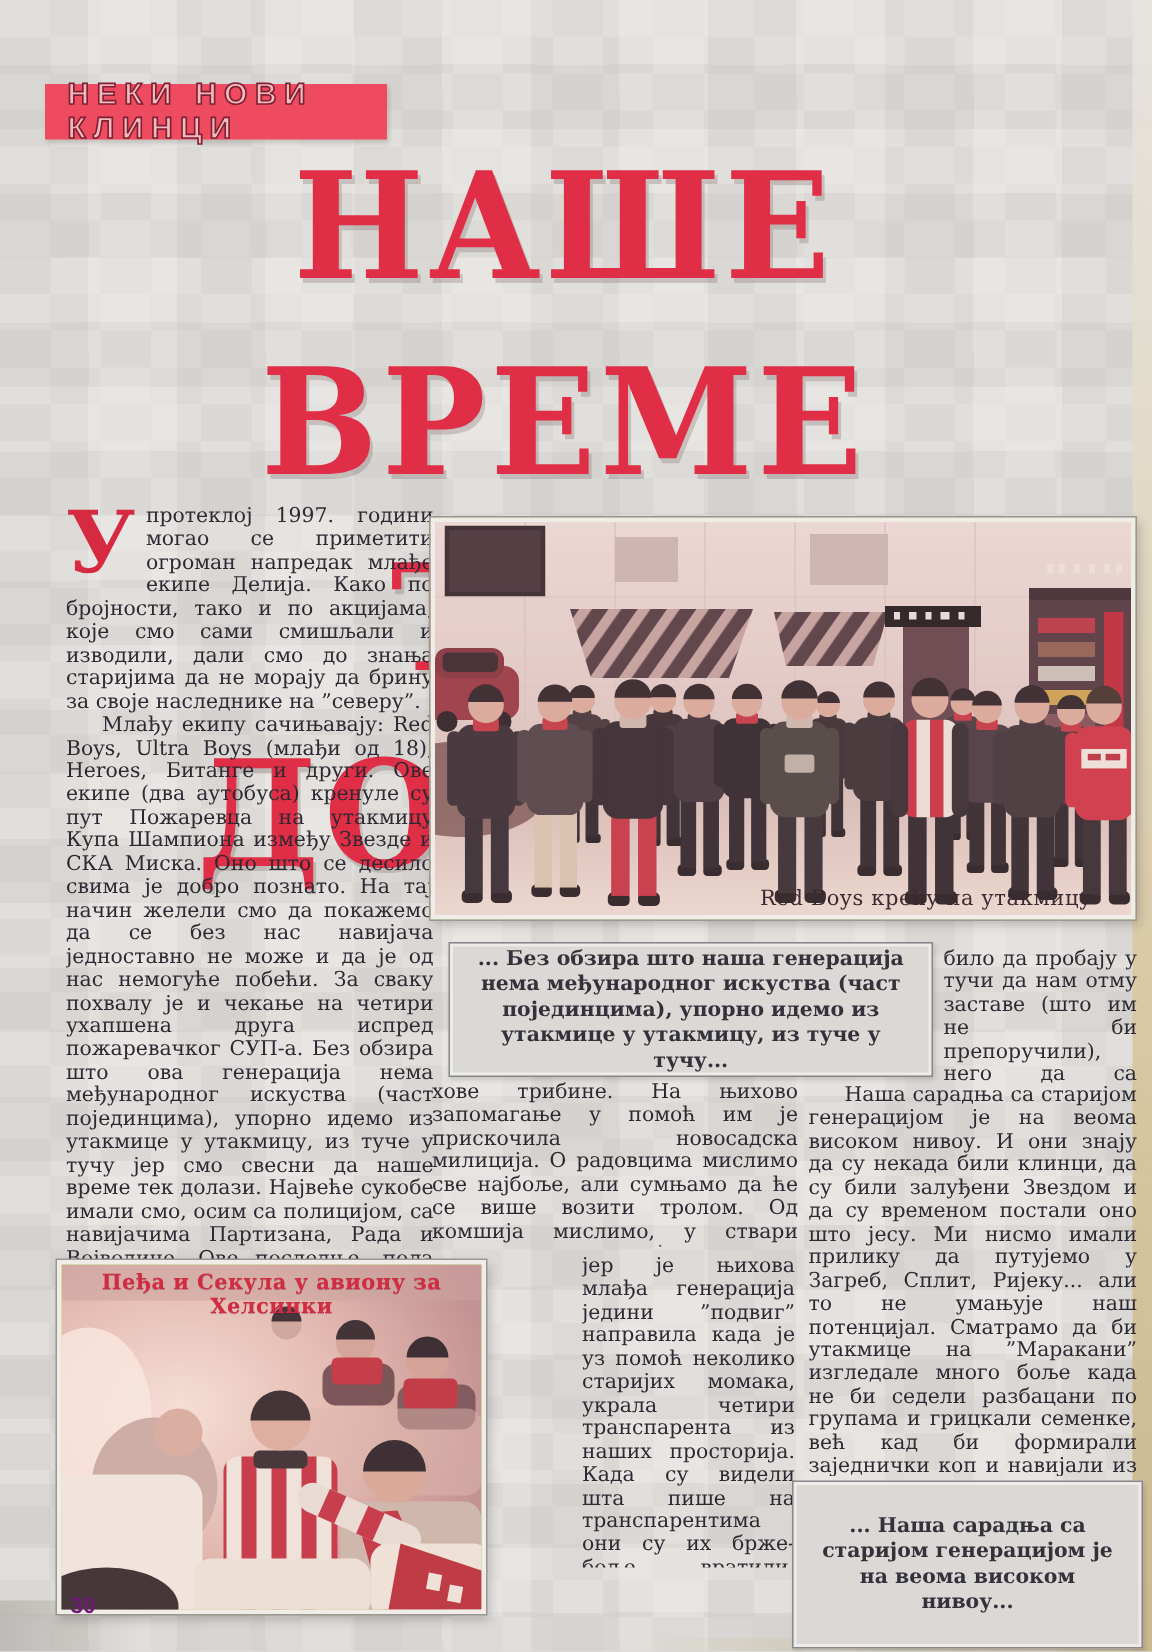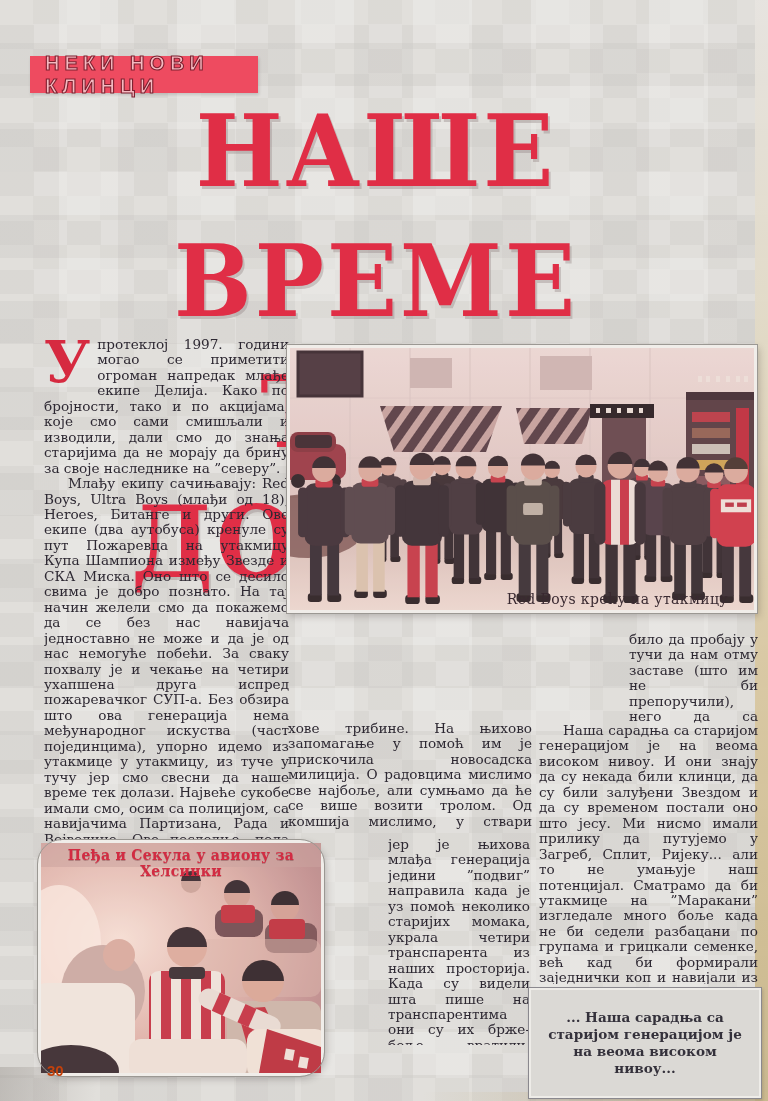--- a/index.html
+++ b/index.html
@@ -26,31 +26,31 @@
   .dropcap{float:left;font-size:57px;line-height:45px;font-weight:bold;color:#d62a40;margin:2px 7px 0 0;font-family:"DejaVu Serif",serif;}
 
   .left-col{left:44px;top:337px;width:245px;height:504px;overflow:hidden;}
   .mid-a{left:288px;top:721px;width:244px;height:110px;overflow:hidden;}
   .mid-b{left:388px;top:837px;width:142px;height:208px;overflow:hidden;}
   .rc-a{left:629px;top:632px;width:129px;height:94px;overflow:hidden;}
   .rc-b{left:539px;top:723px;width:219px;height:261px;overflow:hidden;}
 
   .photo{background:#bef264;border:3px solid #f0ede9;outline:1px solid #9b9893;box-shadow:2px 3px 7px rgba(40,30,30,.25);}
   .top-photo{left:287px;top:345px;width:464px;height:262px;}
-  .bottom-photo{left:38px;top:840px;width:280px;height:230px;border-radius:24px;}
+  .bottom-photo{left:38px;top:840px;width:280px;height:230px;}
   .photo svg{display:block;}
   .cap-top{position:absolute;right:26px;bottom:3px;font-size:14px;color:#3a2a31;letter-spacing:.4px;}
   .cap-bottom{position:absolute;left:0;right:0;top:4px;text-align:center;font-size:14px;font-weight:bold;color:#d32b42;letter-spacing:.3px;text-shadow:0 1px 0 rgba(90,20,30,.3);}
 
   .pullquote{background:#dbd9d5;border:1px solid #8a888e;box-shadow:inset 0 0 0 2px #eeece8,1px 2px 3px rgba(0,0,0,.14);display:flex;align-items:center;justify-content:center;box-sizing:border-box;}
   .pullquote p{margin:0;padding:6px 12px;font-size:13.6px;line-height:17px;font-weight:bold;text-align:center;color:#34313b;}
   .q1{left:299px;top:628px;width:323px;height:90px;}
   .q2{left:528px;top:987px;width:234px;height:112px;}
 
-  .pagenum{left:47px;top:1062px;font-family:"Liberation Sans",sans-serif;font-size:15px;font-weight:bold;color:#c2410c;}
+  .pagenum{left:47px;top:1062px;font-family:"Liberation Sans",sans-serif;font-size:15px;font-weight:bold;color:#701a75;}
 </style>
 </head>
 <body>
 
 <div class="page">
   <div class="edge-right"></div>
   <div class="edge-bottom"></div>
   <div class="curl"></div>
 
   <div class="kicker">
@@ -207,20 +207,23 @@
         <rect x="-10" y="-93" width="8" height="4" fill="#b7283a"></rect>
           <rect x="1" y="-93" width="9" height="4" fill="#b7283a"></rect>
         <circle cx="0" cy="-122" r="11" fill="#d9a89a"></circle>
           <path d="M-11,-124 a11,11 0 0 1 22,0 z" fill="#3a2a24"></path>
       </g>
       <rect x="0" y="0" width="464" height="262" fill="#e9b9b4" opacity=".15"></rect>
     </svg>
     <figcaption class="cap-top">Red Boys крећу на утакмицу</figcaption>
   </figure>
 
+  <div class="pullquote q1">
+    <p>... Без обзира што наша генерација нема међународног искуства (част појединцима), упорно идемо из утакмице у утакмицу, из туче у тучу...</p>
+  </div>
 
   <div class="bodytxt rc-a">било да пробају у тучи да нам отму заставе (што им не би препоручили), него да са старијим ”агентима” трчкарају по пиво.</div>
   <div class="bodytxt mid-a">хове трибине. На њихово запомагање у помоћ им је прискочила новосадска милиција. О радовцима мислимо све најбоље, али сумњамо да ће се више возити тролом. Од комшија мислимо, у ствари знамо, да смо дупло јачи,</div>
   <div class="bodytxt mid-b">јер је њихова млађа генерација једини ”подвиг” направила када је уз помоћ неколико старијих момака, украла четири транспарента из наших просторија. Када су видели шта пише на транспарентима они су их брже-боље вратили. Боље би им</div>
   <div class="bodytxt rc-b indent">Наша сарадња са старијом генерацијом је на веома високом нивоу. И они знају да су некада били клинци, да су били залуђени Звездом и да су временом постали оно што јесу. Ми нисмо имали прилику да путујемо у Загреб, Сплит, Ријеку... али то не умањује наш потенцијал. Сматрамо да би утакмице на ”Маракани” изгледале много боље када не би седели разбацани по групама и грицкали семенке, већ кад би формирали заједнички коп и навијали из свег гласа. Минус нам је финална утакмица на ”трофеју Београда” против Партизана, када</div>
 
   <figure class="photo bottom-photo" style="margin:0;">
     <svg width="280" height="230" viewBox="0 0 280 230">
       <defs>
         <radialGradient id="bp" cx="0.28" cy="0.42" r="0.95">

